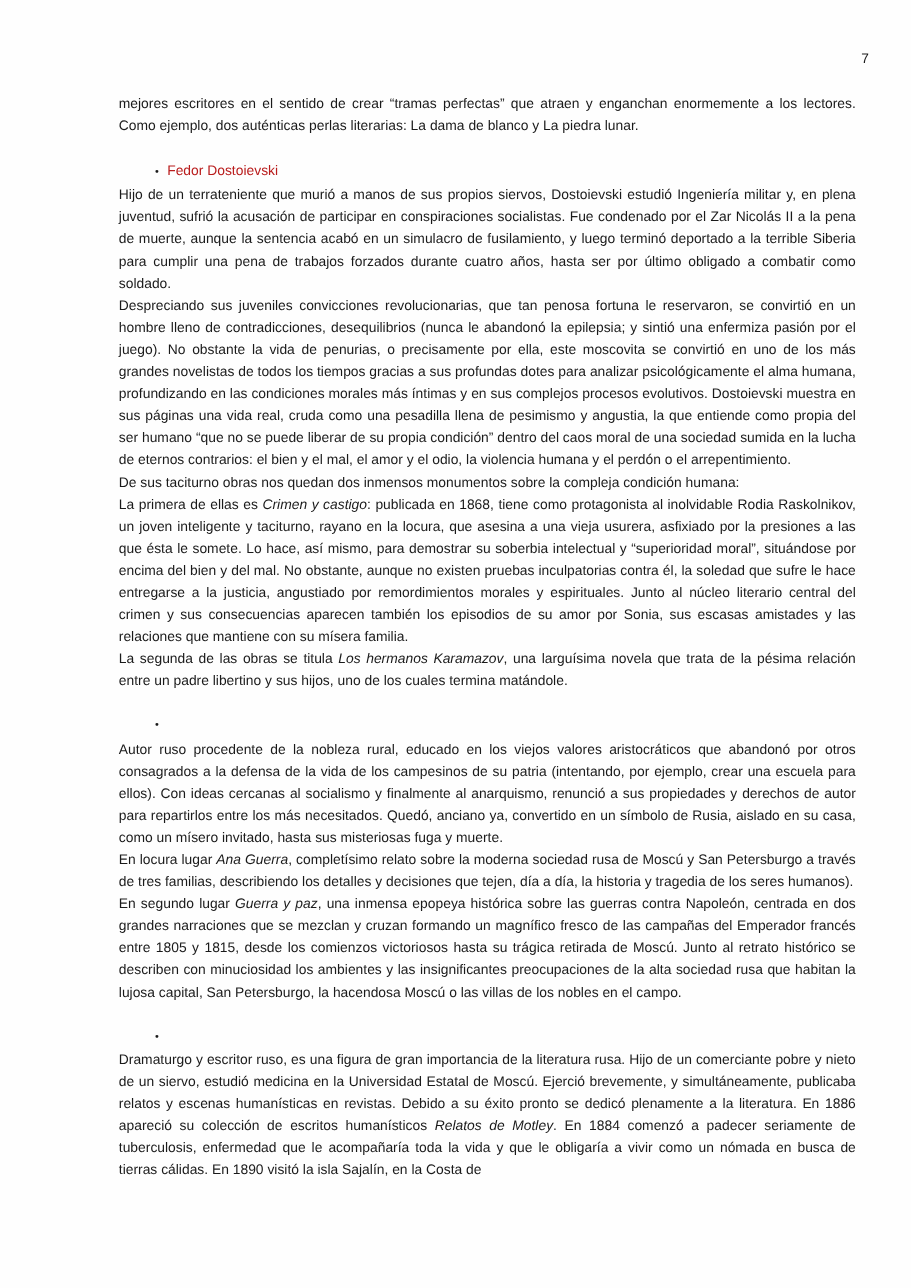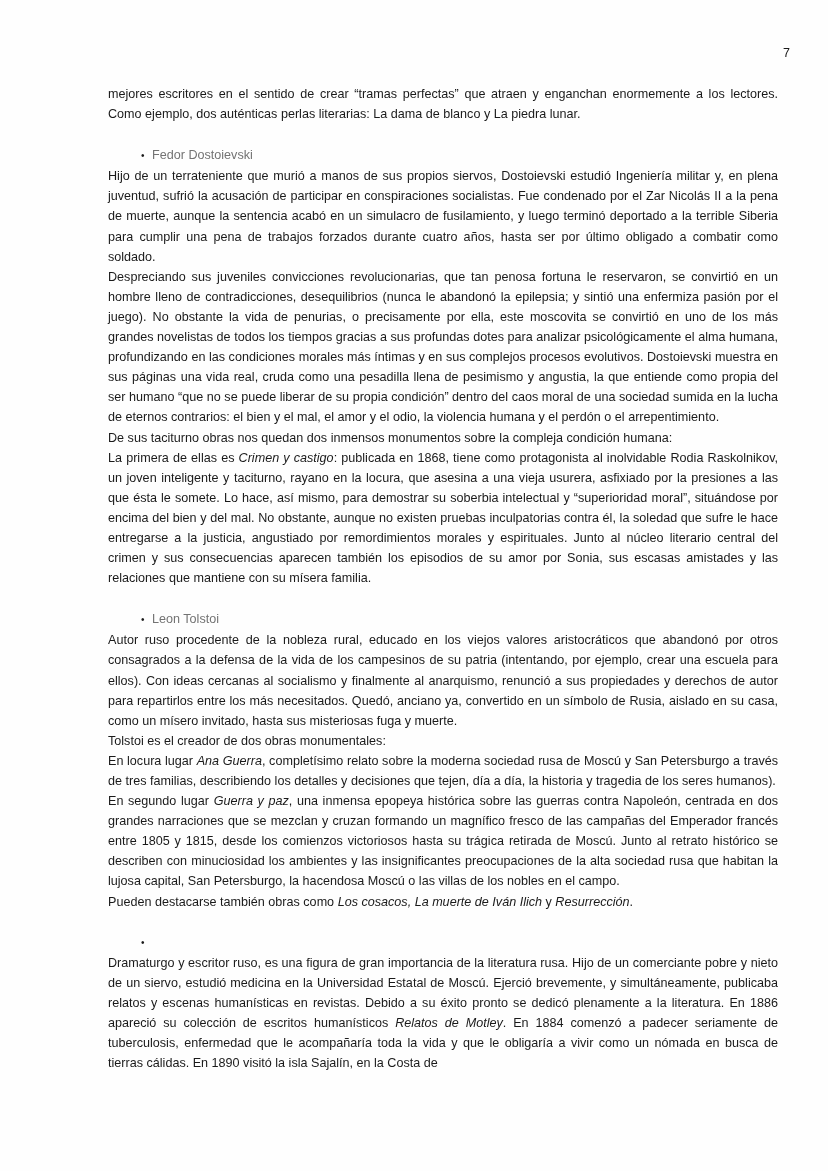--- a/index.html
+++ b/index.html
@@ -58,21 +58,21 @@
     flex: 0 0 44px;
     text-align: left;
     padding-left: 33px;
     box-sizing: border-box;
     font-size: 10px;
     line-height: 20.1px;
     color: #1a1a1a;
   }
   .bullet-label {
     flex: 1 1 auto;
-    color: #737373;
+    color: #b91c1c;
   }
   i, .ital { font-style: italic; }
 </style>
 </head>
 <body>
 
 <div class="page">
 
   <div class="page-number">7</div>
 
@@ -80,30 +80,28 @@
       <p class="para last-line-left"><span>mejores escritores en el sentido de crear “tramas perfectas” que atraen y enganchan enormemente a los lectores. Como ejemplo, dos auténticas perlas literarias: La dama de blanco y La piedra lunar.</span></p>
       <div class="gap-md"></div>
       <div class="bullet-item">
         <span class="bullet-dot">•</span>
         <span class="bullet-label">Fedor Dostoievski</span>
       </div>
       <p class="para last-line-left"><span>Hijo de un terrateniente que murió a manos de sus propios siervos, Dostoievski estudió Ingeniería militar y, en plena juventud, sufrió la acusación de participar en conspiraciones socialistas. Fue condenado por el Zar Nicolás II a la pena de muerte, aunque la sentencia acabó en un simulacro de fusilamiento, y luego terminó deportado a la terrible Siberia para cumplir una pena de trabajos forzados durante cuatro años, hasta ser por último obligado a combatir como soldado.</span></p>
       <p class="para last-line-left"><span>Despreciando sus juveniles convicciones revolucionarias, que tan penosa fortuna le reservaron, se convirtió en un hombre lleno de contradicciones, desequilibrios (nunca le abandonó la epilepsia; y sintió una enfermiza pasión por el juego). No obstante la vida de penurias, o precisamente por ella, este moscovita se convirtió en uno de los más grandes novelistas de todos los tiempos gracias a sus profundas dotes para analizar psicológicamente el alma humana, profundizando en las condiciones morales más íntimas y en sus complejos procesos evolutivos. Dostoievski muestra en sus páginas una vida real, cruda como una pesadilla llena de pesimismo y angustia, la que entiende como propia del ser humano “que no se puede liberar de su propia condición” dentro del caos moral de una sociedad sumida en la lucha de eternos contrarios: el bien y el mal, el amor y el odio, la violencia humana y el perdón o el arrepentimiento.</span></p>
       <p class="para last-line-left"><span>De sus taciturno obras nos quedan dos inmensos monumentos sobre la compleja condición humana:</span></p>
       <p class="para last-line-left"><span>La primera de ellas es </span><i>Crimen y castigo</i><span>: publicada en 1868, tiene como protagonista al inolvidable Rodia Raskolnikov, un joven inteligente y taciturno, rayano en la locura, que asesina a una vieja usurera, asfixiado por la presiones a las que ésta le somete. Lo hace, así mismo, para demostrar su soberbia intelectual y “superioridad moral”, situándose por encima del bien y del mal. No obstante, aunque no existen pruebas inculpatorias contra él, la soledad que sufre le hace entregarse a la justicia, angustiado por remordimientos morales y espirituales. Junto al núcleo literario central del crimen y sus consecuencias aparecen también los episodios de su amor por Sonia, sus escasas amistades y las relaciones que mantiene con su mísera familia.</span></p>
+      <p class="para last-line-left"><span>La segunda de las obras se titula </span><i>Los hermanos Karamazov</i><span>, una larguísima novela que trata de la pésima relación entre un padre libertino y sus hijos, uno de los cuales termina matándole.</span></p>
       <div class="gap-md"></div>
       <div class="bullet-item">
         <span class="bullet-dot">•</span>
-        <span class="bullet-label">Leon Tolstoi</span>
       </div>
       <p class="para last-line-left"><span>Autor ruso procedente de la nobleza rural, educado en los viejos valores aristocráticos que abandonó por otros consagrados a la defensa de la vida de los campesinos de su patria (intentando, por ejemplo, crear una escuela para ellos). Con ideas cercanas al socialismo y finalmente al anarquismo, renunció a sus propiedades y derechos de autor para repartirlos entre los más necesitados. Quedó, anciano ya, convertido en un símbolo de Rusia, aislado en su casa, como un mísero invitado, hasta sus misteriosas fuga y muerte.</span></p>
-      <p class="para last-line-left"><span>Tolstoi es el creador de dos obras monumentales:</span></p>
       <p class="para last-line-left"><span>En locura lugar </span><i>Ana Guerra</i><span>, completísimo relato sobre la moderna sociedad rusa de Moscú y San Petersburgo a través de tres familias, describiendo los detalles y decisiones que tejen, día a día, la historia y tragedia de los seres humanos).</span></p>
       <p class="para last-line-left"><span>En segundo lugar </span><i>Guerra y paz</i><span>, una inmensa epopeya histórica sobre las guerras contra Napoleón, centrada en dos grandes narraciones que se mezclan y cruzan formando un magnífico fresco de las campañas del Emperador francés entre 1805 y 1815, desde los comienzos victoriosos hasta su trágica retirada de Moscú. Junto al retrato histórico se describen con minuciosidad los ambientes y las insignificantes preocupaciones de la alta sociedad rusa que habitan la lujosa capital, San Petersburgo, la hacendosa Moscú o las villas de los nobles en el campo.</span></p>
-      <p class="para last-line-left"><span>Pueden destacarse también obras como </span><i>Los cosacos, La muerte de Iván Ilich</i><span> y </span><i>Resurrección</i><span>.</span></p>
       <div class="gap-md"></div>
       <div class="bullet-item">
         <span class="bullet-dot">•</span>
       </div>
       <p class="para last-line-left"><span>Dramaturgo y escritor ruso, es una figura de gran importancia de la literatura rusa. Hijo de un comerciante pobre y nieto de un siervo, estudió medicina en la Universidad Estatal de Moscú. Ejerció brevemente, y simultáneamente, publicaba relatos y escenas humanísticas en revistas. Debido a su éxito pronto se dedicó plenamente a la literatura. En 1886 apareció su colección de escritos humanísticos </span><i>Relatos de Motley</i><span>. En 1884 comenzó a padecer seriamente de tuberculosis, enfermedad que le acompañaría toda la vida y que le obligaría a vivir como un nómada en busca de tierras cálidas. En 1890 visitó la isla Sajalín, en la Costa de</span></p>
     </div>
 
 </div>
 
 </body></html>

